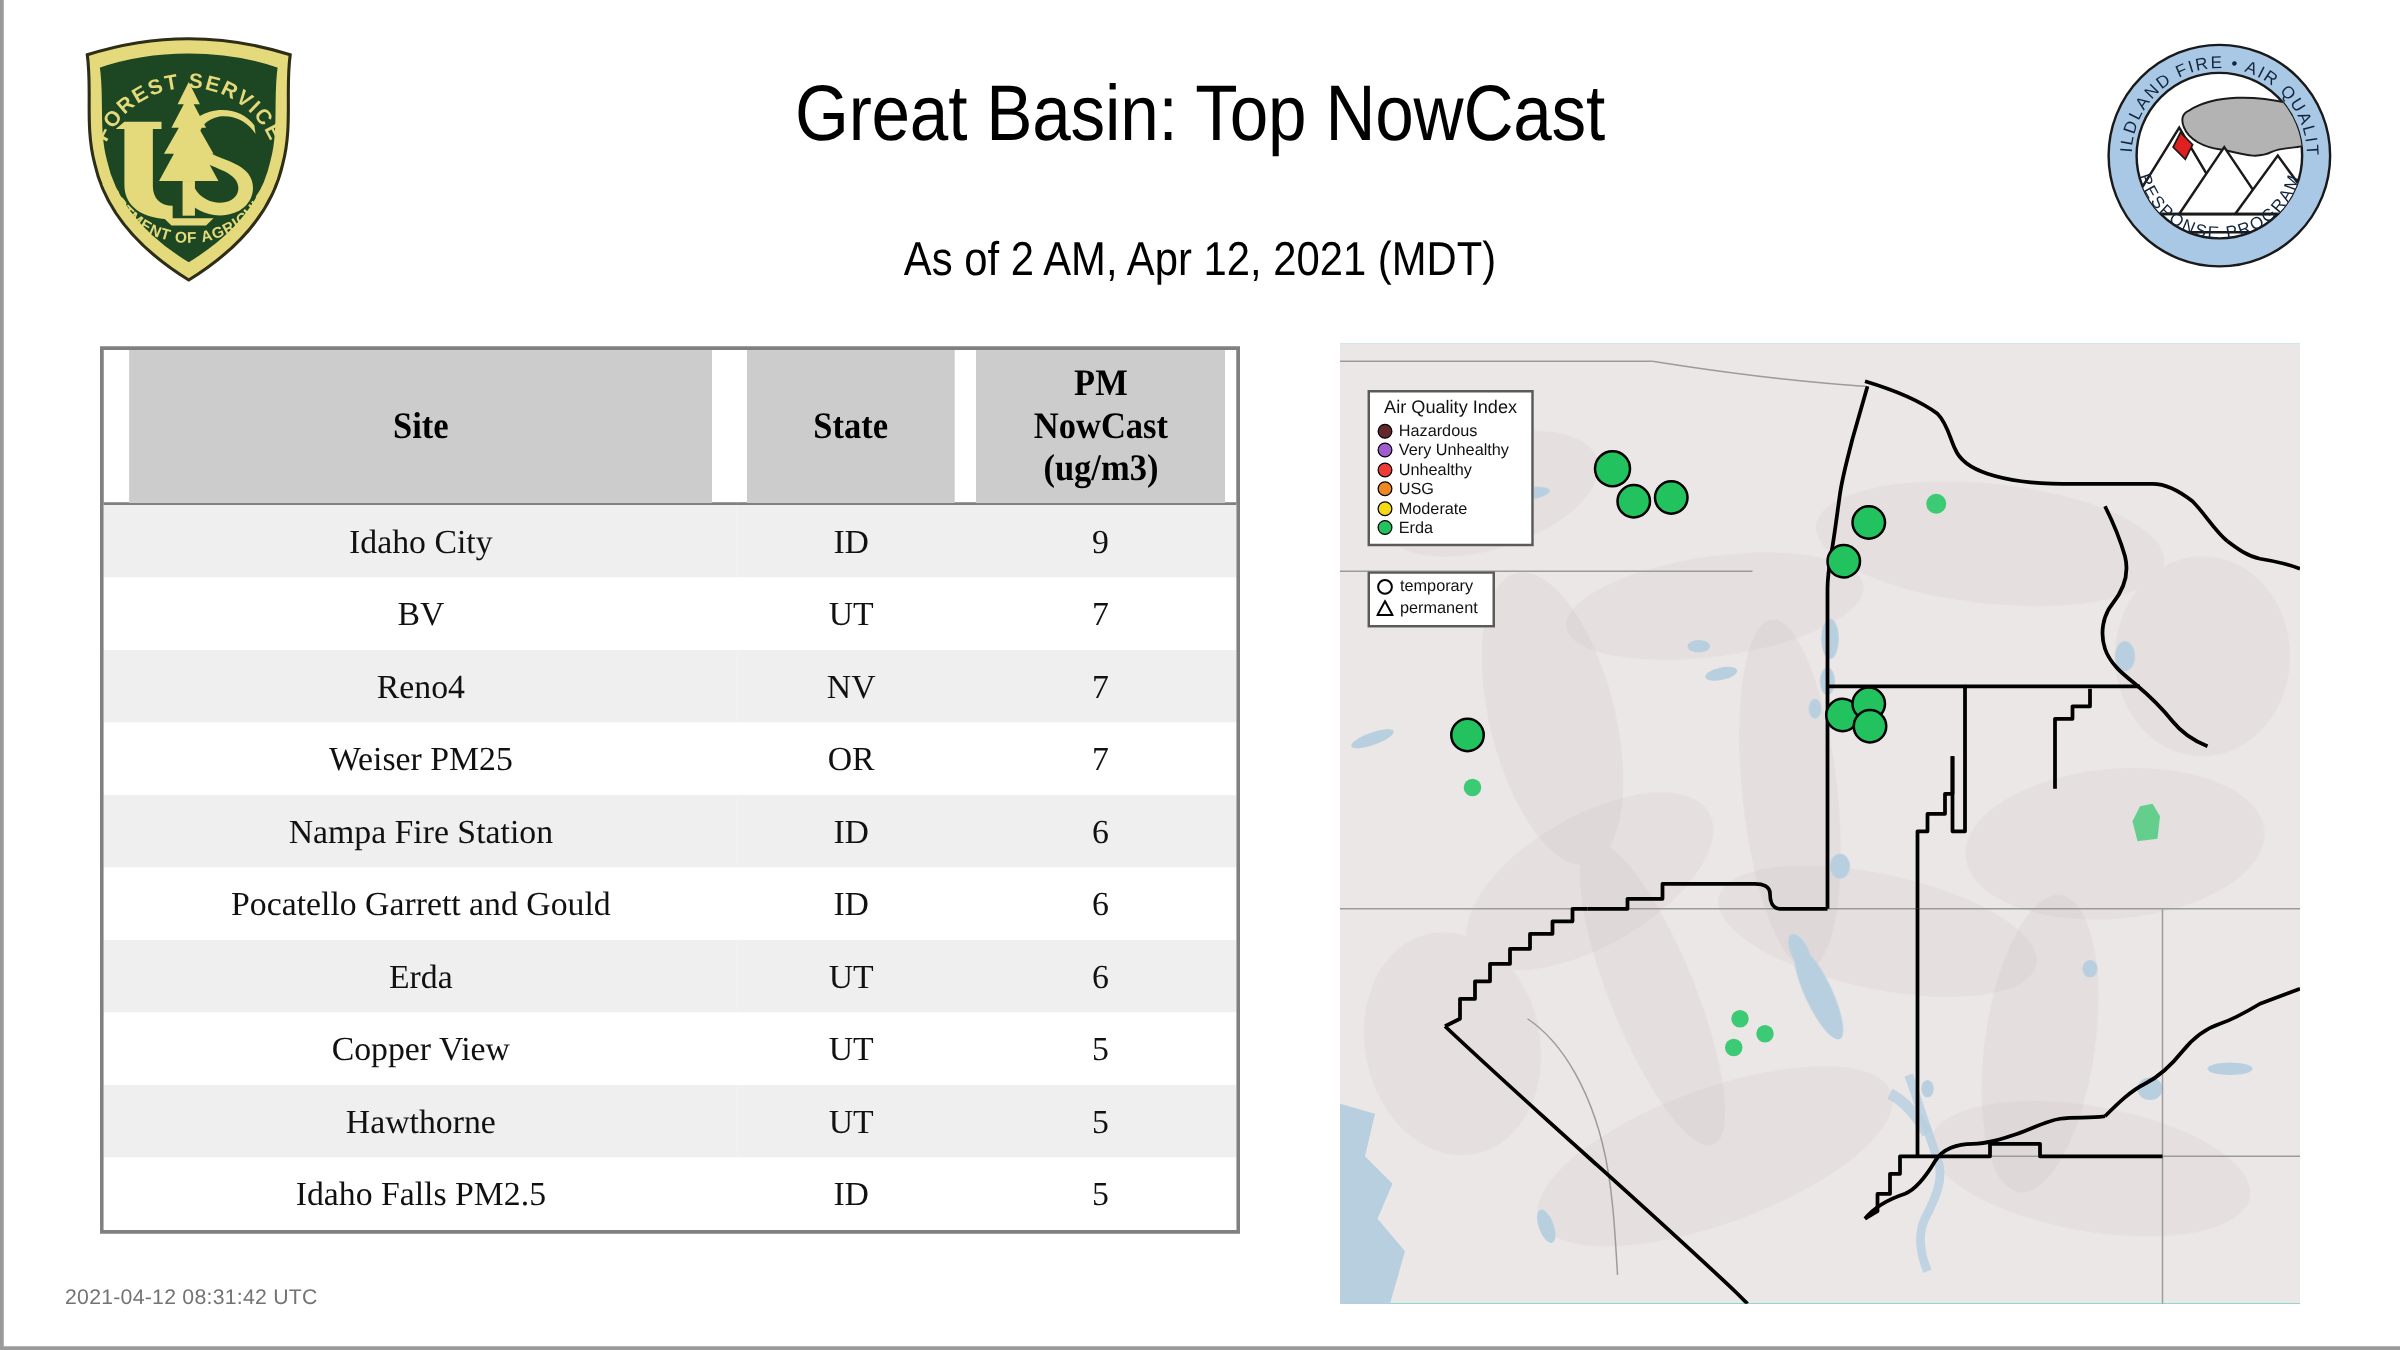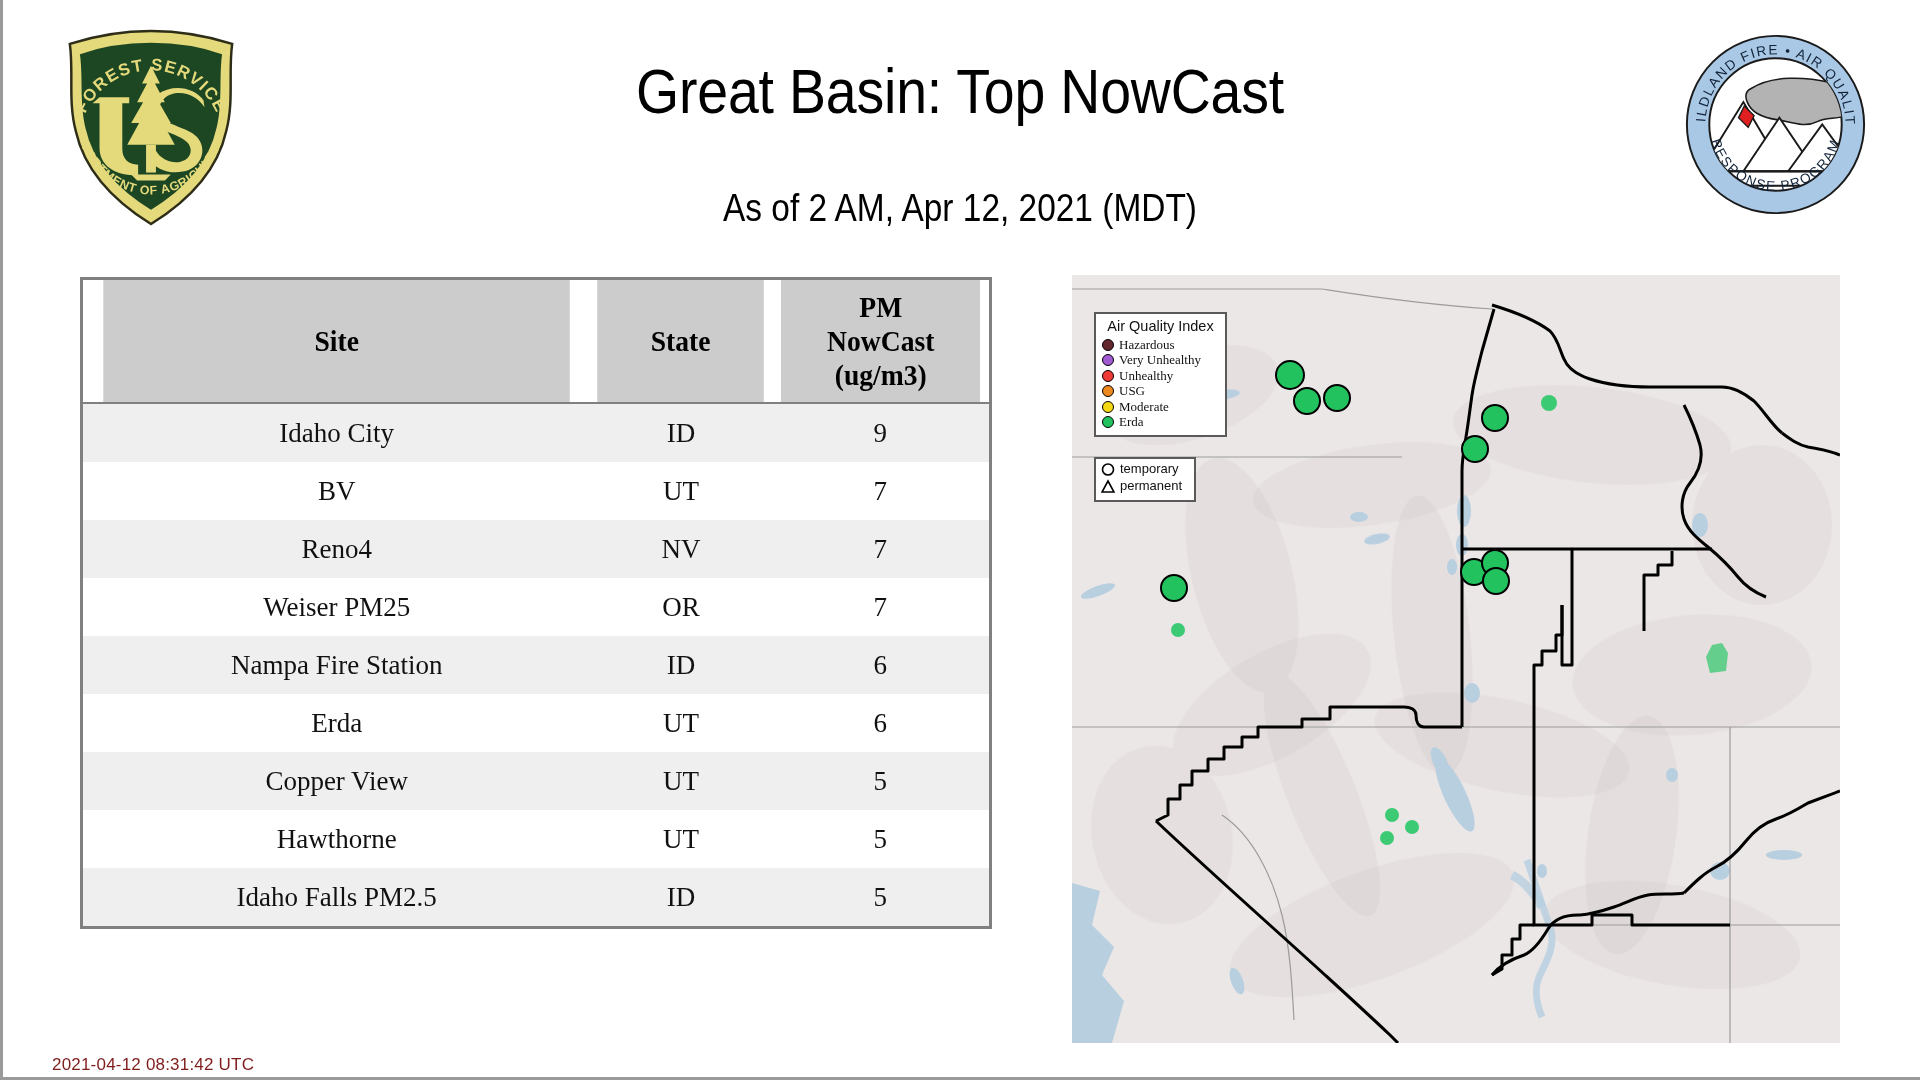--- a/index.html
+++ b/index.html
@@ -110,23 +110,22 @@
 
   col.c-site  { width: 56%; }
   col.c-state { width: 20%; }
   col.c-pm    { width: 24%; }
 
   .tstamp {
     position: absolute;
     left: 52px; top: 1028px;
     font-family: "Liberation Sans", sans-serif;
     font-size: 17px;
-    color: #7f1d1d;
+    color: #737373;
     letter-spacing: 0.2px;
-    margin-top: 27px;
   }
 
   
   .map-panel {
     position: absolute;
     left: 1072px; top: 275px;
     width: 768px; height: 768px;
     background: #14b8a6;
     overflow: hidden;
     box-sizing: border-box;
@@ -157,21 +156,21 @@
     align-items: center;
     gap: 5px;
     height: 15.5px;
   }
   .lg-dot {
     width: 12px; height: 12px; border-radius: 50%;
     border: 1.3px solid #000;
     flex: 0 0 auto;
     box-sizing: border-box;
   }
-  .lg-label { font-size: 13px; white-space: nowrap; line-height: 14px; font-family: Liberation Serif, serif; }
+  .lg-label { font-size: 13px; white-space: nowrap; line-height: 14px; }
 
   .legend-sym {
     left: 22px; top: 182px;
     width: 102px;
     padding: 3px 5px 4px 5px;
   }
   .sym-row { display: flex; gap: 5px; height: 17px; }
   .sym-row .sym-label { font-size: 13px; line-height: 14px; white-space: nowrap; }
 
   .mk {
@@ -297,20 +296,25 @@
           <td>NV</td>
           <td>7</td>
         </tr>
         <tr>
           <td>Weiser PM25</td>
           <td>OR</td>
           <td>7</td>
         </tr>
         <tr>
           <td>Nampa Fire Station</td>
+          <td>ID</td>
+          <td>6</td>
+        </tr>
+        <tr>
+          <td>Pocatello Garrett and Gould</td>
           <td>ID</td>
           <td>6</td>
         </tr>
         <tr>
           <td>Erda</td>
           <td>UT</td>
           <td>6</td>
         </tr>
         <tr>
           <td>Copper View</td>

